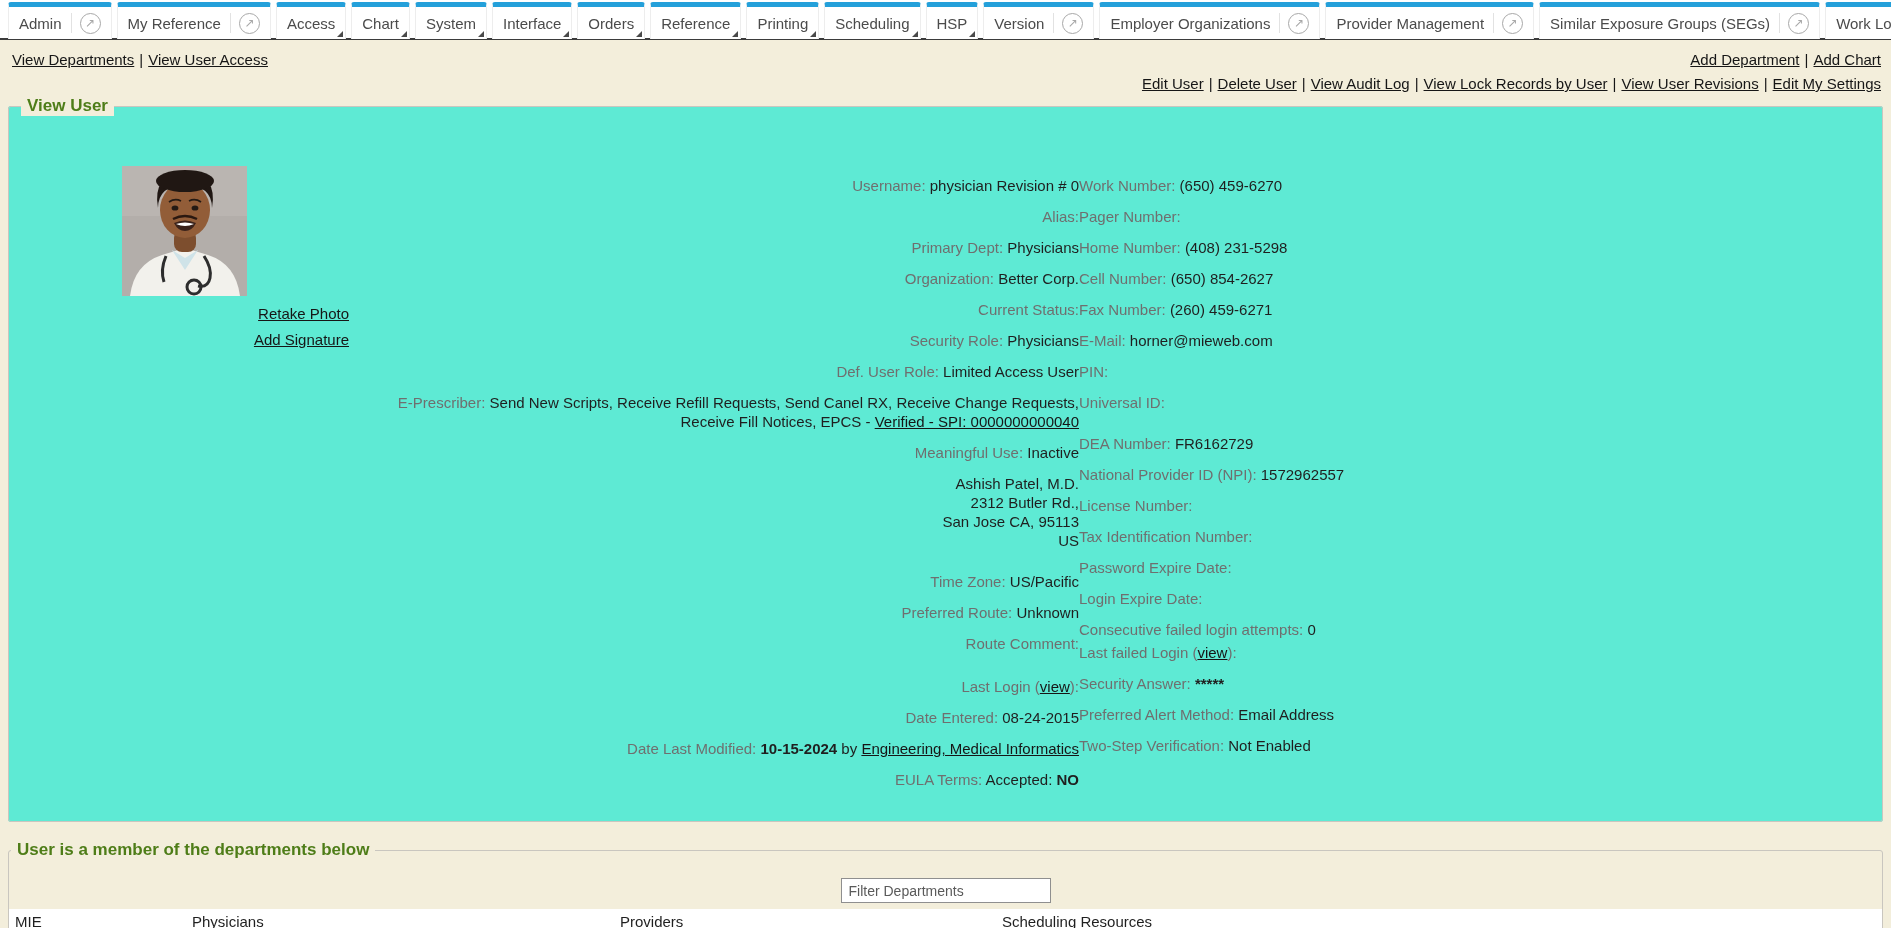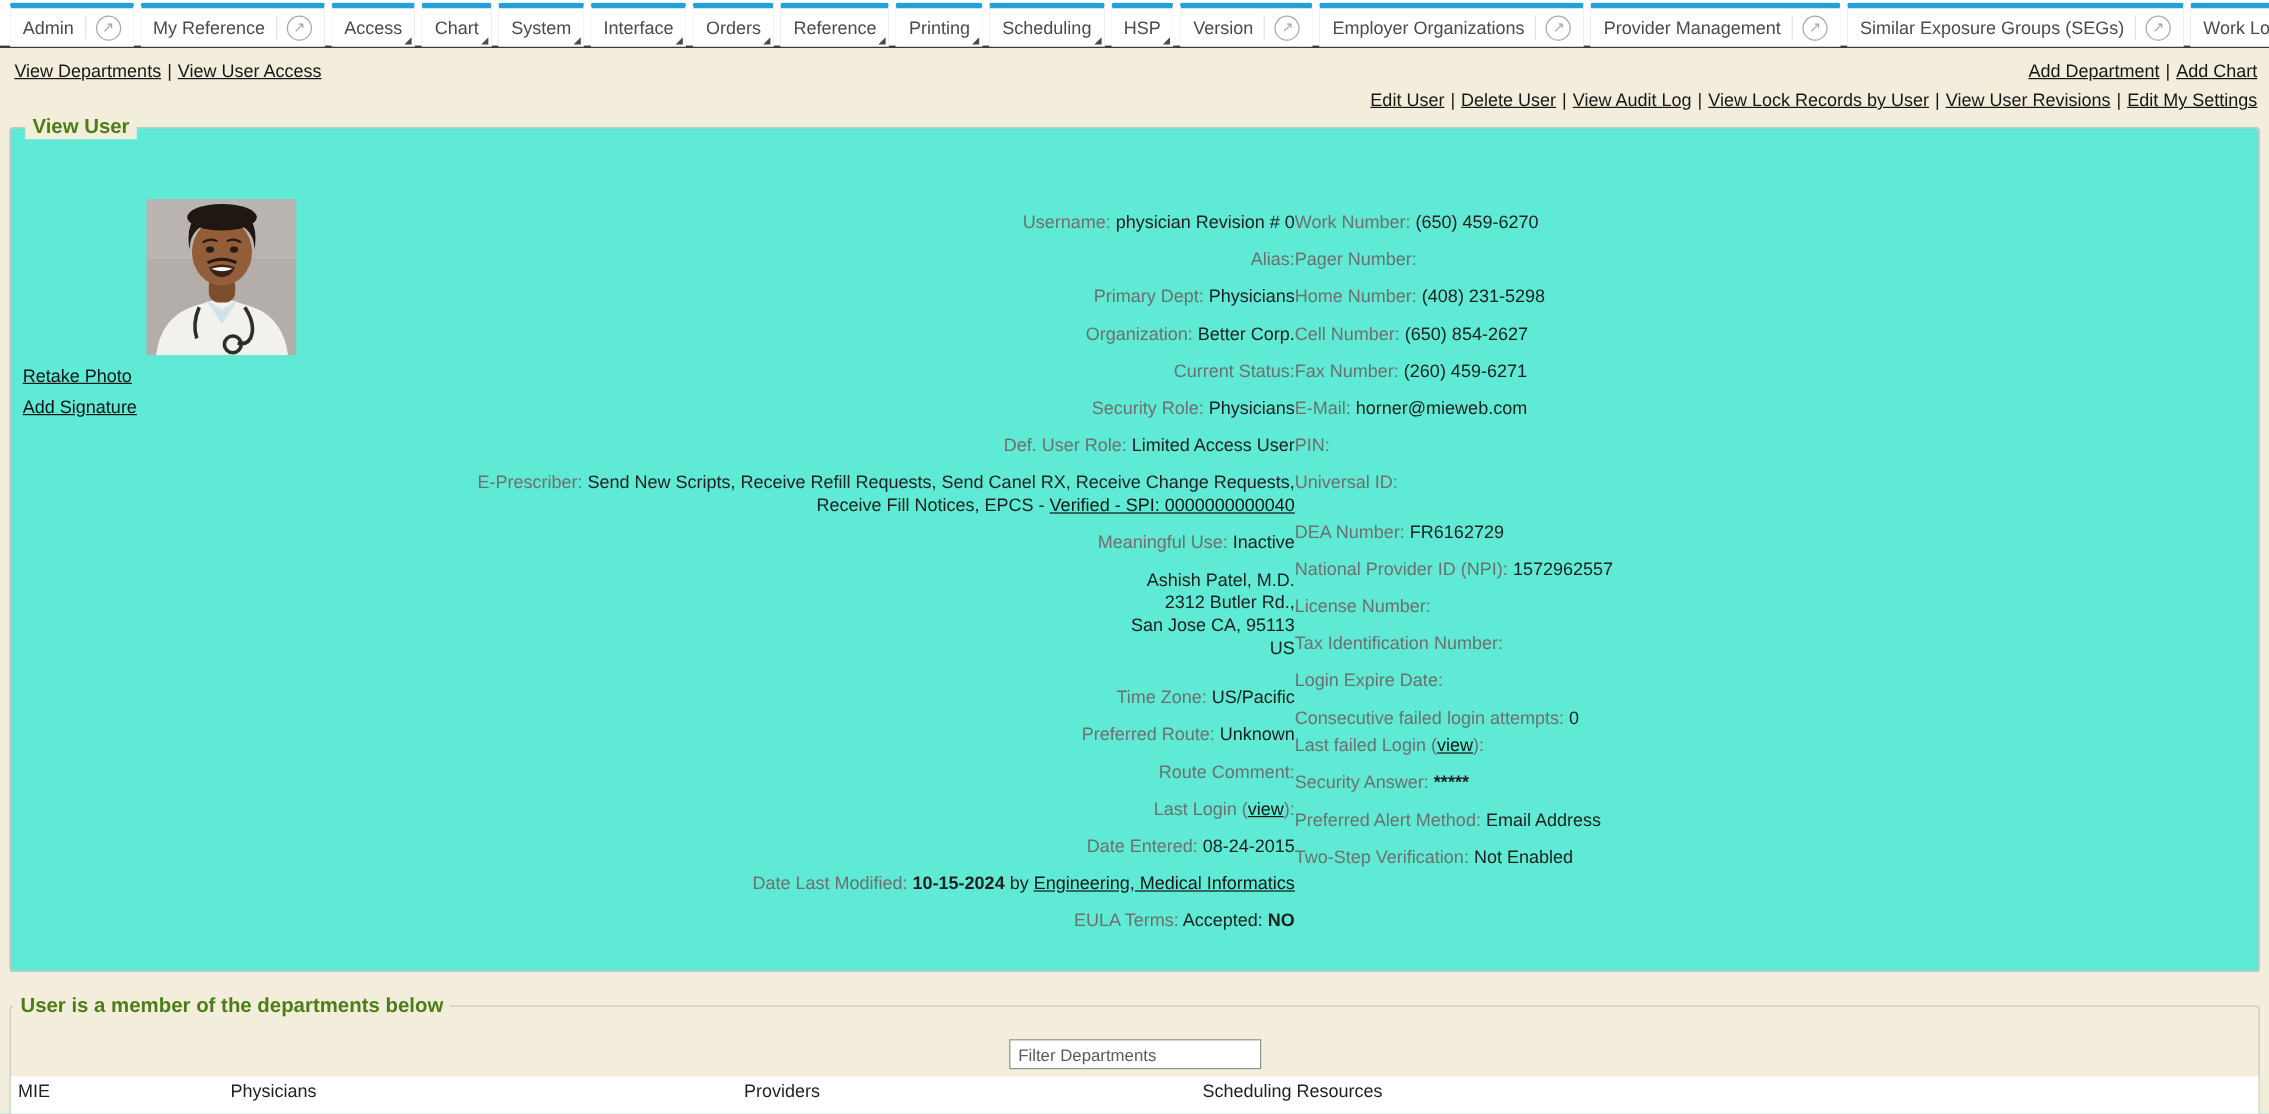--- a/index.html
+++ b/index.html
@@ -63,32 +63,32 @@
   }
   legend {
     font-size:17px; font-weight:bold; color:#4e7d18;
     padding:0 6px; margin-left:2px;
     background:#f3eedb;
   }
   fieldset.view-user { background:#5eead4; padding:30px 24px 20px 10px; }
   fieldset.depts { background:transparent; padding:2px 0 0 0; margin-top:18px; }
   
   .cols { display:flex; align-items:flex-start; }
-  .photo-col { width:330px; flex:none; text-align:left; padding-top:20px; }
+  .photo-col { width:330px; flex:none; text-align:right; padding-top:20px; }
   .photo-frame { width:125px; height:130px; margin:0 auto; display:block; }
   .photo-link { display:block; margin-top:9px; font-size:15px; }
   .details-left  { width:730px; flex:none; padding-top:30px;text-align:right; }
   .details-right { flex:1; padding-top:30px; }
   .row { font-size:15px; line-height:19px; margin-bottom:12px; }
   .lbl { color:#6f6f6f; }
   .val { color:#1f1f1f; }
   .b   { font-weight:bold; }
   .addr { font-size:15px; line-height:19px; margin-bottom:12px; color:#1f1f1f; }
   .gap22 { margin-top:22px; }
-  .gap24 { margin-top:12px; }
+  .gap24 { margin-top:24px; }
   .gap9  { margin-top:9px; }
   .gap8  { margin-top:8px; }
   .tight { margin-bottom:4px; }
   
   .filter-wrap { text-align:center; margin-top:16px; }
   input.filter {
     width:210px; height:25px;
     border:1px solid #8f8f8f; background:#fff;
     font-family:inherit; font-size:14px; color:#333;
     padding:2px 7px;
@@ -260,20 +260,21 @@
       <div class="row"><span class="lbl">Home Number:</span> <span class="val">(408) 231-5298</span></div>
       <div class="row"><span class="lbl">Cell Number:</span> <span class="val">(650) 854-2627</span></div>
       <div class="row"><span class="lbl">Fax Number:</span> <span class="val">(260) 459-6271</span></div>
       <div class="row"><span class="lbl">E-Mail:</span> <span class="val">horner@mieweb.com</span></div>
       <div class="row"><span class="lbl">PIN:</span> <span class="val"></span></div>
       <div class="row"><span class="lbl">Universal ID:</span> <span class="val"></span></div>
       <div class="row gap22"><span class="lbl">DEA Number:</span> <span class="val">FR6162729</span></div>
       <div class="row gap9"><span class="lbl">National Provider ID (NPI):</span> <span class="val">1572962557</span></div>
       <div class="row"><span class="lbl">License Number:</span> <span class="val"></span></div>
       <div class="row"><span class="lbl">Tax Identification Number:</span> <span class="val"></span></div>
+      <div class="row gap8"><span class="lbl">Password Expire Date:</span> <span class="val"></span></div>
       <div class="row"><span class="lbl">Login Expire Date:</span> <span class="val"></span></div>
       <div class="row tight"><span class="lbl">Consecutive failed login attempts:</span> <span class="val">0</span></div>
       <div class="row"><span class="lbl">Last failed Login (</span><a class="lnk">view</a><span class="lbl">):</span></div>
       <div class="row"><span class="lbl">Security Answer:</span> <span class="val b">*****</span></div>
       <div class="row"><span class="lbl">Preferred Alert Method:</span> <span class="val">Email Address</span></div>
       <div class="row"><span class="lbl">Two-Step Verification:</span> <span class="val">Not Enabled</span></div>
     </div>
   </div>
 </fieldset>
 

